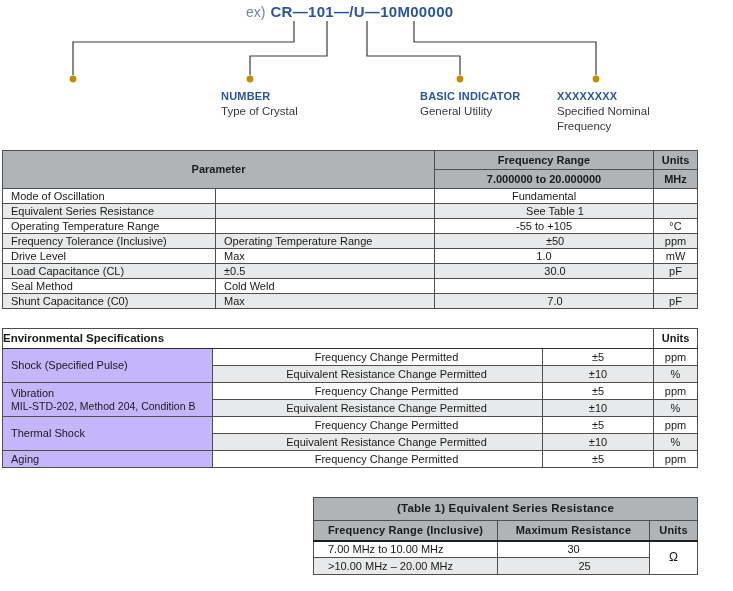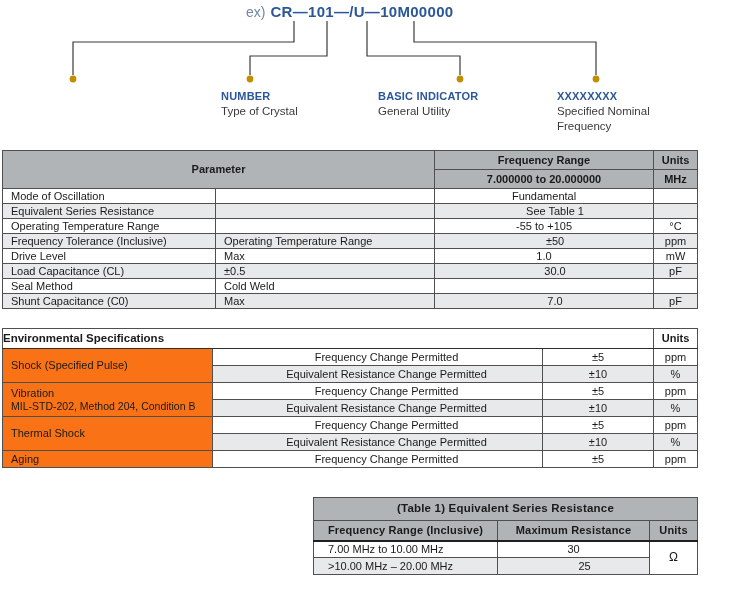--- a/index.html
+++ b/index.html
@@ -27,21 +27,21 @@
   .tbl-main td.c1, .tbl-main td.c2 { text-align:left; padding-left:8px; }
   .tbl-main td.c3 { text-align:center; }
   .tbl-main td.c4 { text-align:center; padding:0 2px; }
 
   
   .tbl-env { position:absolute; top:328px; left:2px; width:695px; border:1.5px solid #3c3c3c; }
   .tbl-env th { background:#fff; font-weight:bold; height:20px; border-bottom:1.5px solid #2e2e2e; }
   .tbl-env th.etitle { text-align:left; padding-left:0; font-size:11.5px; }
   .tbl-env th.eunits { text-align:center; padding:0 2px; }
   .tbl-env td { height:17px; }
-  .tbl-env td.gname { text-align:left; padding-left:8px; vertical-align:middle; background:#f97316; }
+  .tbl-env td.gname { text-align:left; padding-left:8px; vertical-align:middle; background:#c4b5fd; }
   .tbl-env td.test { text-align:center; padding-left:24px; }
   .tbl-env td.val, .tbl-env td.eunit { text-align:center; padding:0 2px; }
   .gdetail { font-size:10.5px; }
 
   
   .tbl-esr { position:absolute; top:497px; left:313px; width:384px; border:1.5px solid #3c3c3c; }
   .tbl-esr th { background:#b1b4b6; font-weight:bold; text-align:center; letter-spacing:0.2px; }
   .tbl-esr th.ttitle { height:23px; font-size:11.5px; }
   .tbl-esr th.thead { height:20px; border-bottom:2px solid #1f1f1f;text-align:center; }
   .tbl-esr td { height:17px; }
@@ -66,21 +66,21 @@
   </svg>
 
   <div class="part-line">
     <span class="example-prefix">ex)</span><span class="part-number">CR—101—/U—10M00000</span>
   </div>
 
   <div class="diagram-label" style="left:221px; top:89px;">
     <div class="label-heading">NUMBER</div>
     <div class="label-desc">Type of Crystal</div>
   </div>
-  <div class="diagram-label" style="left:378px; top:89px;">
+  <div class="diagram-label" style="left:420px; top:89px;">
     <div class="label-heading">BASIC INDICATOR</div>
     <div class="label-desc">General Utility</div>
   </div>
   <div class="diagram-label" style="left:557px; top:89px; width:112px;">
     <div class="label-heading">XXXXXXXX</div>
     <div class="label-desc">Specified Nominal Frequency</div>
   </div>
 
   <table class="tbl-main">
     <colgroup>

